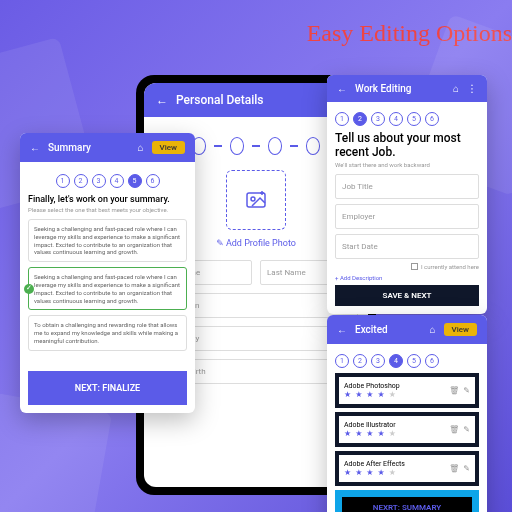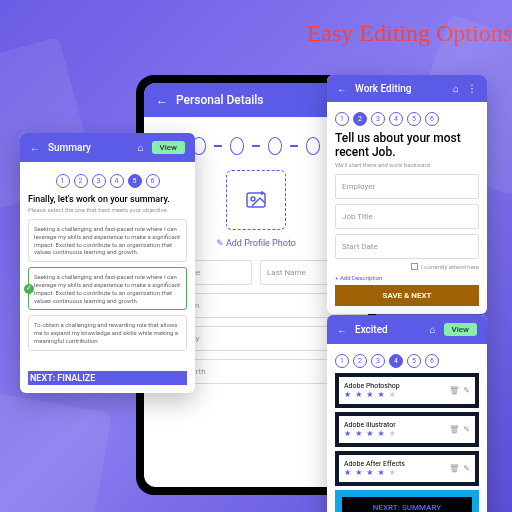--- a/index.html
+++ b/index.html
@@ -19,26 +19,26 @@
 .step.dash{border:none;width:10px;height:1.5px;background:#5b5be8;border-radius:0;align-self:center}
 .step.active{background:#5b5be8;color:#fff}
 .step.sm{width:14px;height:14px;font-size:7px}
 .upload{width:60px;height:60px;border:1.5px dashed #5b5be8;border-radius:6px;margin:15px auto 8px;display:flex;align-items:center;justify-content:center;color:#5b5be8}
 .addphoto{text-align:center;font-size:9px;color:#5b5be8;margin-bottom:12px}
 .row{display:flex;gap:8px;margin-bottom:8px}
 .inp{flex:1;border:1px solid #ddd;padding:7px 6px;font-size:8px;color:#999;border-radius:2px;background:#fff}
 .card{position:absolute;background:#fff;border-radius:6px;box-shadow:0 8px 25px rgba(0,0,0,0.25);overflow:hidden}
 .card .hdr{font-size:10px;padding:8px 10px}
 .card .body{padding:8px}
-.viewbtn{background:#86efac;color:#333;padding:2px 8px;border-radius:3px;font-size:8px}
+.viewbtn{background:#eab308;color:#333;padding:2px 8px;border-radius:3px;font-size:8px}
 .summary{left:20px;top:133px;width:175px}
 .option{border:1px solid #ddd;border-radius:3px;padding:5px;font-size:6px;color:#666;margin-bottom:5px;position:relative;line-height:1.3}
 .option.sel{border-color:#4caf50}
 .check{position:absolute;left:-5px;top:50%;transform:translateY(-50%);width:10px;height:10px;background:#4caf50;border-radius:50%;color:#fff;font-size:7px;display:flex;align-items:center;justify-content:center}
-.bigbtn{background:#5b5be8;color:#fff;padding:2px;font-size:9px;font-weight:600;margin-top:20px}
+.bigbtn{background:#5b5be8;color:#fff;text-align:center;padding:12px;font-size:9px;font-weight:600;margin-top:20px}
 .outbtn{border:7px solid #0ea5e9;background:#000000;color:#5b5be8;text-align:center;padding:6px;font-size:8px;font-weight:600;margin-top:4px}
 .workhist{right:25px;top:75px;width:160px}
 .workhist .sub{font-size:12px;font-weight:500;margin:4px 0 2px}
 .workhist .subsm{font-size:6px;color:#999;margin-bottom:6px}
 .skills{right:25px;top:315px;width:160px}
 .skillrow{display:flex;align-items:center;border:4px solid #0f172a;padding:5px;margin-bottom:4px;font-size:7px}
 .skillname{flex:1}
 .stars{color:#5b5be8;font-size:8px;letter-spacing:1px}
 .staroff{color:#ccc}
 .edit{color:#999;font-size:8px;margin-left:4px}
@@ -145,31 +145,31 @@
   <div class="steps" style="gap:4px;margin:2px 0 5px;justify-content:flex-start">
     <div class="step sm">1</div>
     <div class="step sm active">2</div>
     <div class="step sm">3</div>
     <div class="step sm">4</div>
     <div class="step sm">5</div>
     <div class="step sm">6</div>
   </div>
   <div class="sub">Tell us about your most recent Job.</div>
   <div class="subsm">We'll start there and work backward</div>
+  <div class="inp" style="margin-bottom:5px">Job Title</div>
   <div class="inp" style="margin-bottom:5px">Employer</div>
-  <div class="inp" style="margin-bottom:5px">Job Title</div>
   <div class="row" style="margin-bottom:3px">
     <div class="inp">Start Date</div>
   </div>
   <div class="cb">
         <span style="width:7px;height:7px;border:1px solid #999;display:inline-block"></span>
         <span>I currently attend here</span>
       </div>
   <div class="addlink">+ Add Description</div>
-  <div class="outbtn" style="background:#a16207;color:#fff;border:none">SAVE &amp; NEXT</div>
+  <div class="outbtn" style="background:#0f172a;color:#fff;border:none">SAVE &amp; NEXT</div>
 </div>
 </div>
 
 <div class="card skills">
 <div class="hdr">
   <span>←</span>
   <span>Excited</span>
   <span class="spacer"></span>
   <span>⌂</span>
   <span class="viewbtn">View</span>

